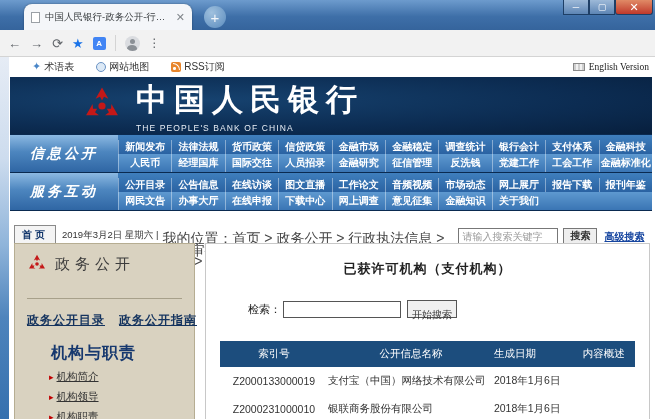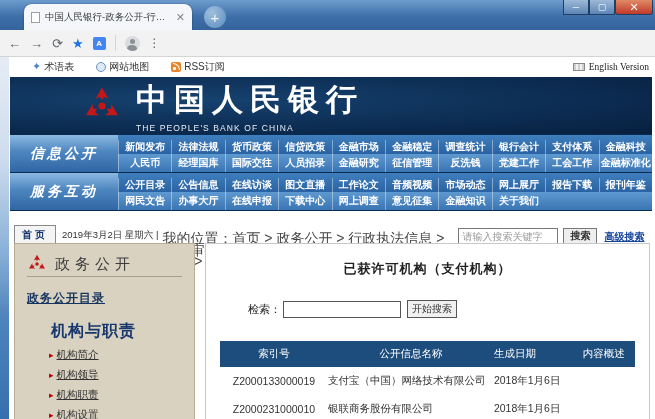--- a/index.html
+++ b/index.html
@@ -100,38 +100,38 @@
     font-size:10px; padding:0 3px; color:#333; }
   #crumb-search::placeholder { color:#999; }
   #search-btn { margin-left:5px; margin-top:3px; height:17px; border:1px solid #777; background:#eee;
     font-size:10px; font-weight:bold; color:#333; padding:0 6px; }
   #adv-search { margin-left:7px; margin-top:5px; font-size:10px; font-weight:bold; color:#1746a0;
     text-decoration:underline; white-space:nowrap; }
 
   
   #sidebar { left:14px; top:243px; width:181px; height:200px;
     background:#d9d2c0; border:1px solid #b6ad92; padding:10px 12px; }
-  #side-head { display:flex; align-items:center; gap:8px; border-bottom:1px solid #a7a08a; padding-bottom:2px; }
+  #side-head { display:flex; align-items:center; gap:8px; border-bottom:1px solid #a7a08a; padding-bottom:24px; }
   #side-logo { width:20px; height:20px; }
   #side-title { font-size:15px; color:#3c3c3c; letter-spacing:5px; }
   #side-links { display:flex; gap:14px; margin-top:13px; }
   .side-link { font-size:12px; font-weight:bold; color:#14335e; text-decoration:underline; letter-spacing:1px; white-space:nowrap; }
   .side-section-title { margin:14px 0 4px 24px; font-size:16px; font-weight:bold; color:#16386e; letter-spacing:1px; }
   .side-item { margin:6px 0 0 22px; font-size:10.5px; }
   .side-item .arrow { color:#c00000; font-size:9px; margin-right:3px; }
   .side-item a { color:#333; text-decoration:underline; }
 
   
   #mainpanel { left:205px; top:243px; width:445px; height:200px;
     background:#fff; border:1px solid #c8c8c8; padding:16px 14px 0 14px; }
   #main-title { text-align:center; font-size:13px; font-weight:bold; color:#222; letter-spacing:1px; }
   #main-search { margin:22px 0 0 28px; display:flex; align-items:center; font-size:11px; color:#222; }
   #main-search-input { width:118px; height:17px; border:1px solid #555; margin-left:2px; font-size:10px; padding:0 3px; }
   #start-search-btn { margin-left:6px; height:18px; border:1px solid #555; background:#f0f0f0;
-    font-size:10px; color:#333; padding:1px 4px; }
+    font-size:10px; color:#333; padding:7px 4px; }
   #dtable { margin-top:23px; width:100%; border-collapse:collapse; }
   #dtable .th { background:#1c4d7d; color:#fff; font-size:10.5px; height:26px; font-weight:normal; }
   #dtable td { font-size:10.5px; color:#333; height:28px; }
   .col-idx { width:26%; text-align:center; }
   .col-name { width:40%; }
   .col-date { width:19%; text-align:left; }
   .col-desc { width:15%; text-align:center; }
 </style>
 </head>
 <body>
@@ -274,20 +274,21 @@
           <path d="M50 4 L34 32 L45 27 L50 36 L55 27 L66 32 Z"></path>
           <path d="M50 4 L34 32 L45 27 L50 36 L55 27 L66 32 Z" transform="rotate(120 50 50)"></path>
           <path d="M50 4 L34 32 L45 27 L50 36 L55 27 L66 32 Z" transform="rotate(240 50 50)"></path>
           <circle cx="50" cy="50" r="9"></circle>
         </g>
       </svg>
       <span id="side-title">政务公开</span>
     </div>
     <div id="side-links">
         <a class="side-link">政务公开目录</a>
+        <a class="side-link">政务公开指南</a>
       </div>
     <div id="side-sections">
         <div class="side-section-title">机构与职责</div>
         <div class="side-item"><span class="arrow">▸</span><a>机构简介</a></div>
         <div class="side-item"><span class="arrow">▸</span><a>机构领导</a></div>
         <div class="side-item"><span class="arrow">▸</span><a>机构职责</a></div>
         <div class="side-item"><span class="arrow">▸</span><a>机构设置</a></div>
       </div>
   </div>
 

